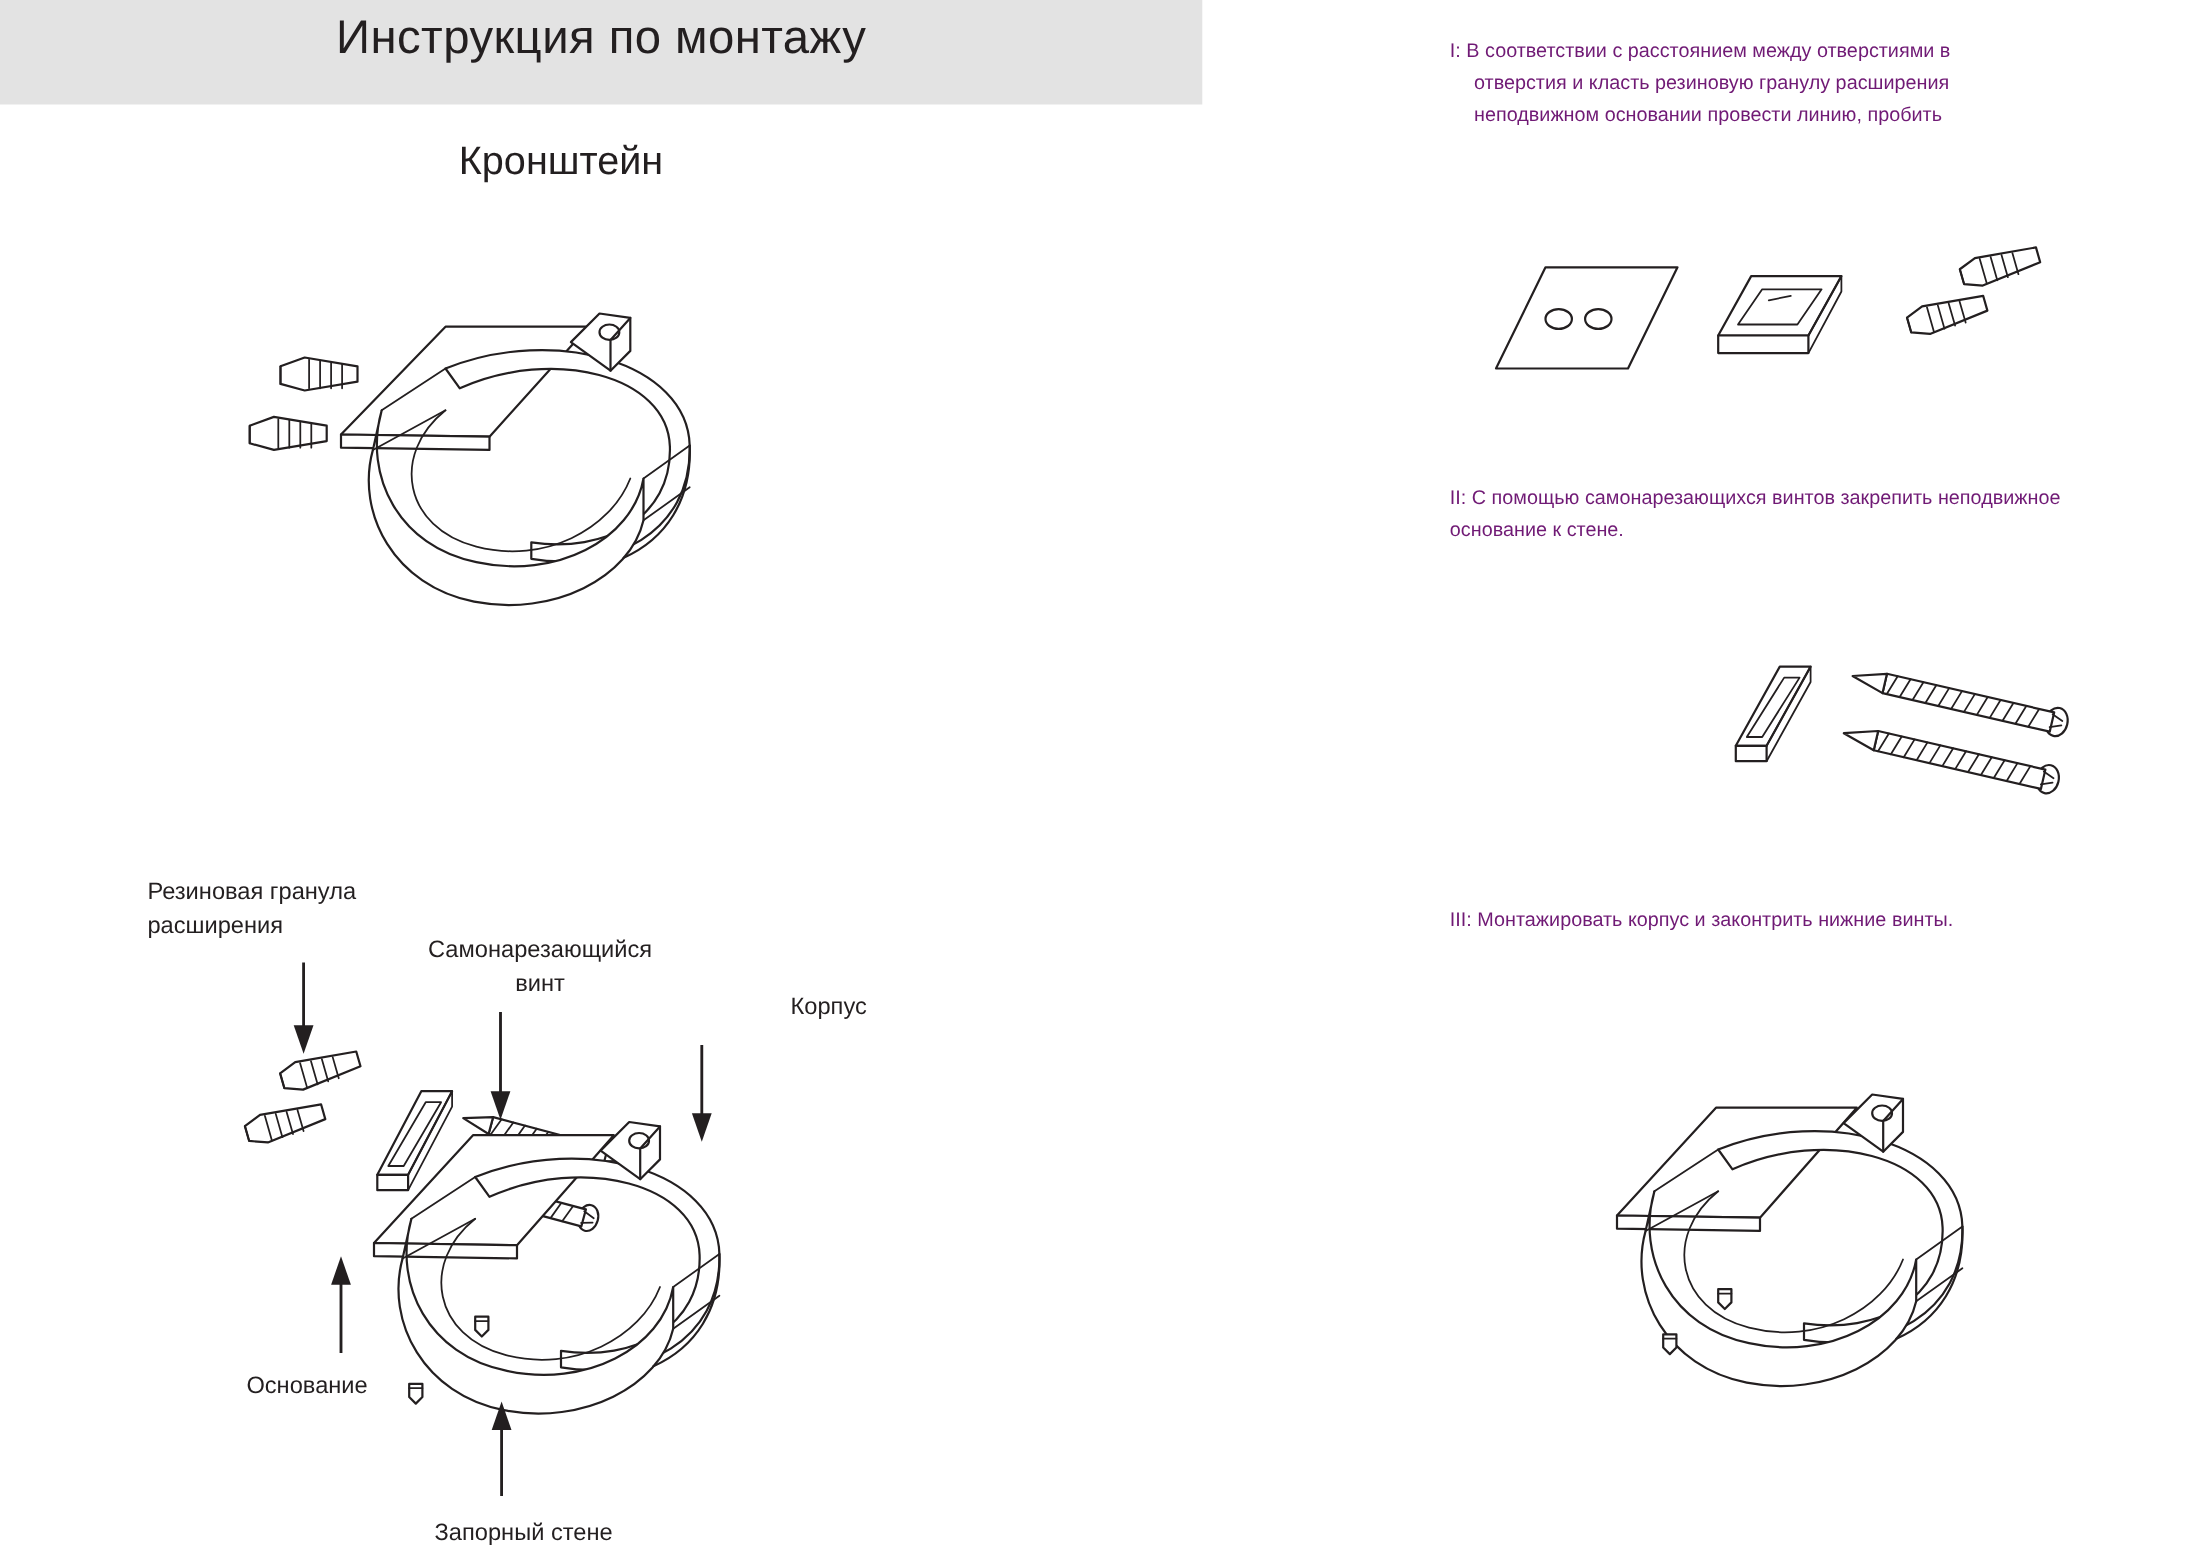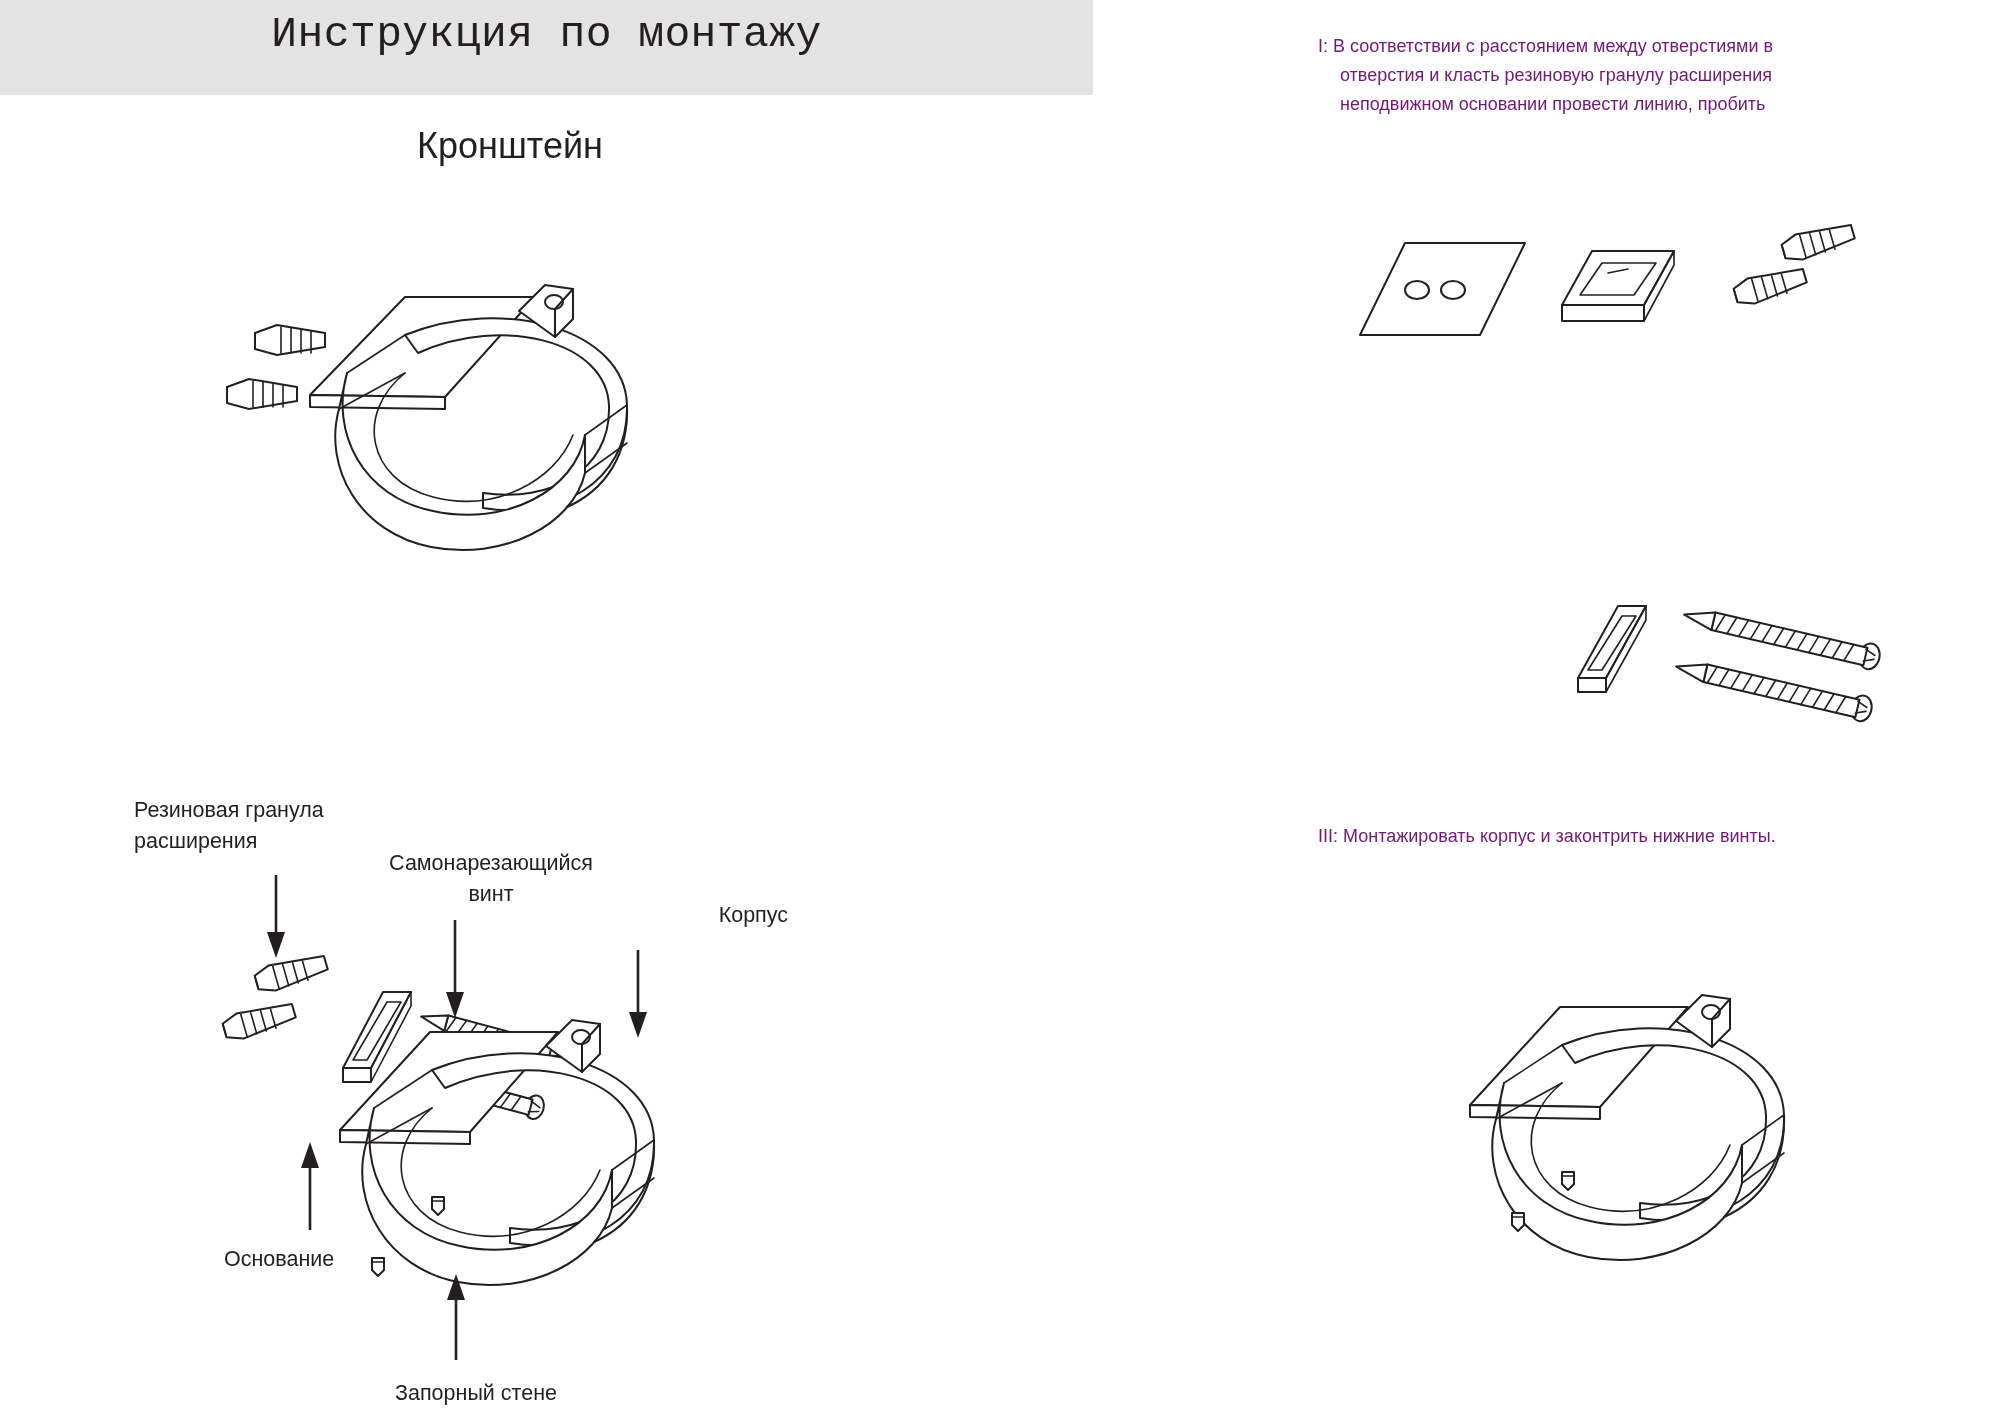--- a/index.html
+++ b/index.html
@@ -34,21 +34,20 @@
     left: 0;
     top: 0;
     width: 1093px;
     height: 68px;
     display: flex;
     align-items: center;
     justify-content: center;
     font-size: 43px;
     letter-spacing: 0.4px;
     color: #231f20;
-    font-family: Liberation Mono, monospace;
   }
 
   .subtitle-text {
     position: absolute;
     left: 0;
     top: 125px;
     width: 1020px;
     text-align: center;
     font-size: 36px;
     color: #231f20;
@@ -173,20 +172,21 @@
         <path class="ln-t" d="M 0 6 L 0 20"></path>
       </g>
       <g transform="translate(430,14) rotate(-16)">
         <path class="ln-s fill-w" d="M 0 6 L 16 0 L 72 6 L 72 20 L 16 26 L 0 20 Z"></path>
         <path class="ln-t" d="M 20 2 L 20 25 M 30 3 L 30 25 M 40 4 L 40 25 M 50 5 L 50 25"></path>
         <path class="ln-t" d="M 0 6 L 0 20"></path>
       </g>
     </svg>
   </div>
 
+  <div class="step-text" id="step2-text">II: С помощью самонарезающихся винтов закрепить неподвижное основание к стене.</div>
 
   <div style="position:absolute; left:1560px; top:590px;">
     <svg width="420" height="130" viewBox="0 0 420 130" aria-hidden="true">
 
       <g transform="translate(0,6)">
         <path class="ln-s fill-w" d="M 18 82 L 58 10 L 86 10 L 46 82 Z"></path>
         <path class="ln-s fill-w" d="M 18 82 L 18 96 L 46 96 L 46 82 Z"></path>
         <path class="ln-t" d="M 46 82 L 86 10 L 86 24 L 46 96"></path>
         <path class="ln-t fill-w" d="M 28 74 L 62 20 L 76 20 L 42 74 Z"></path>
       </g>

